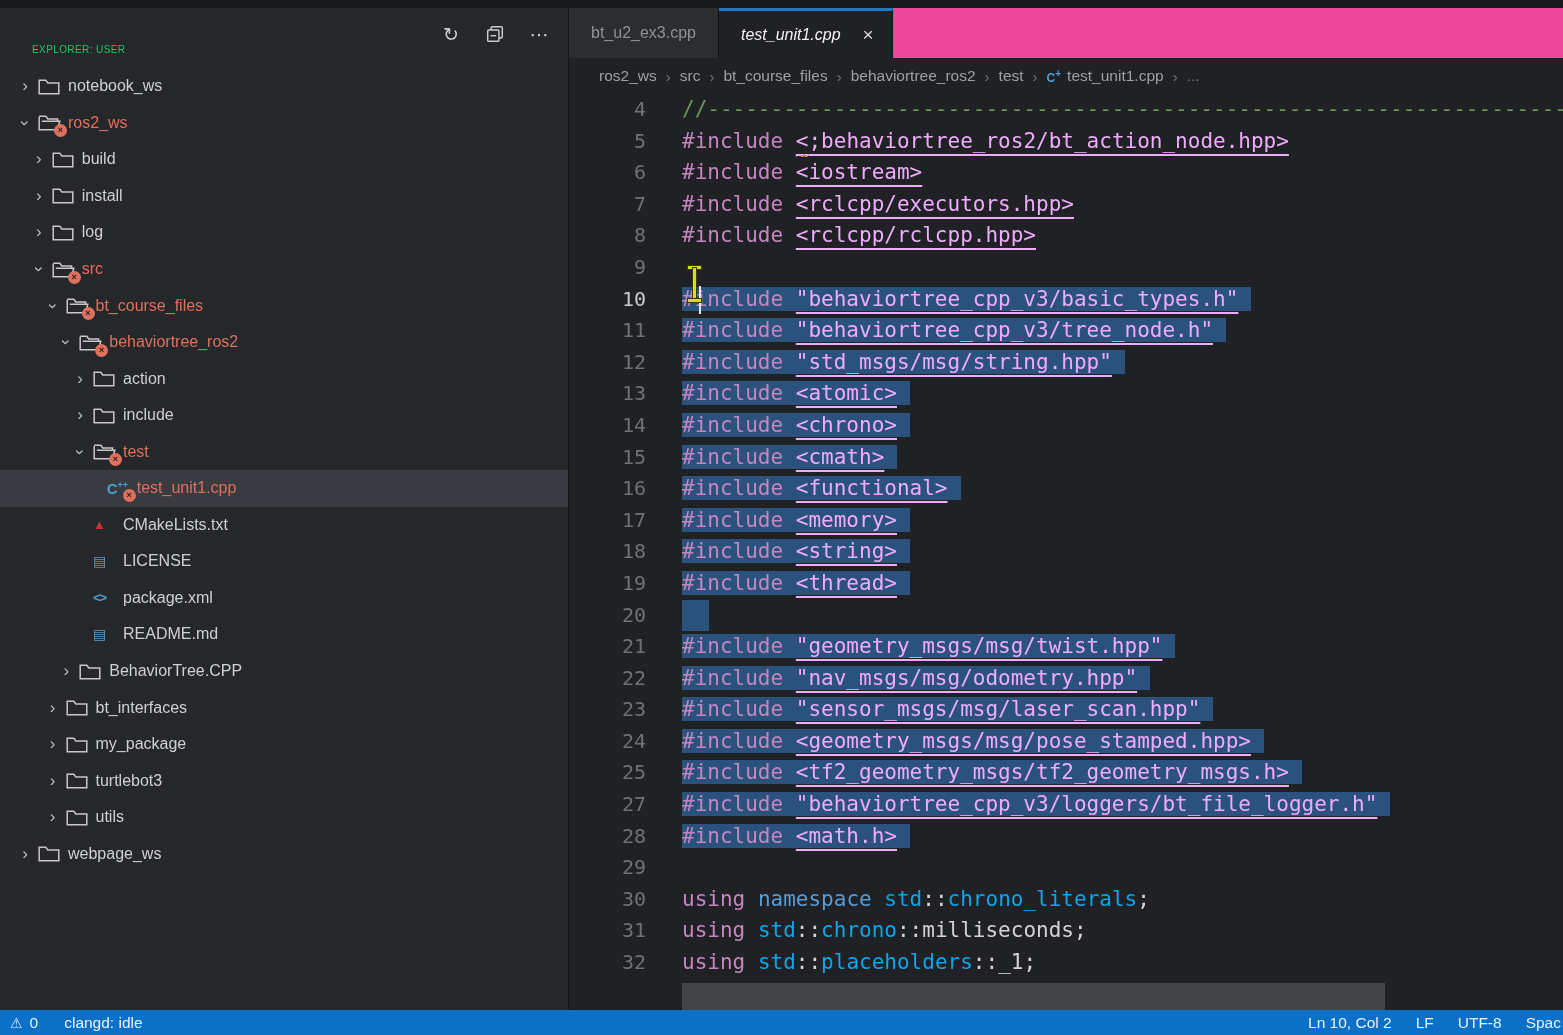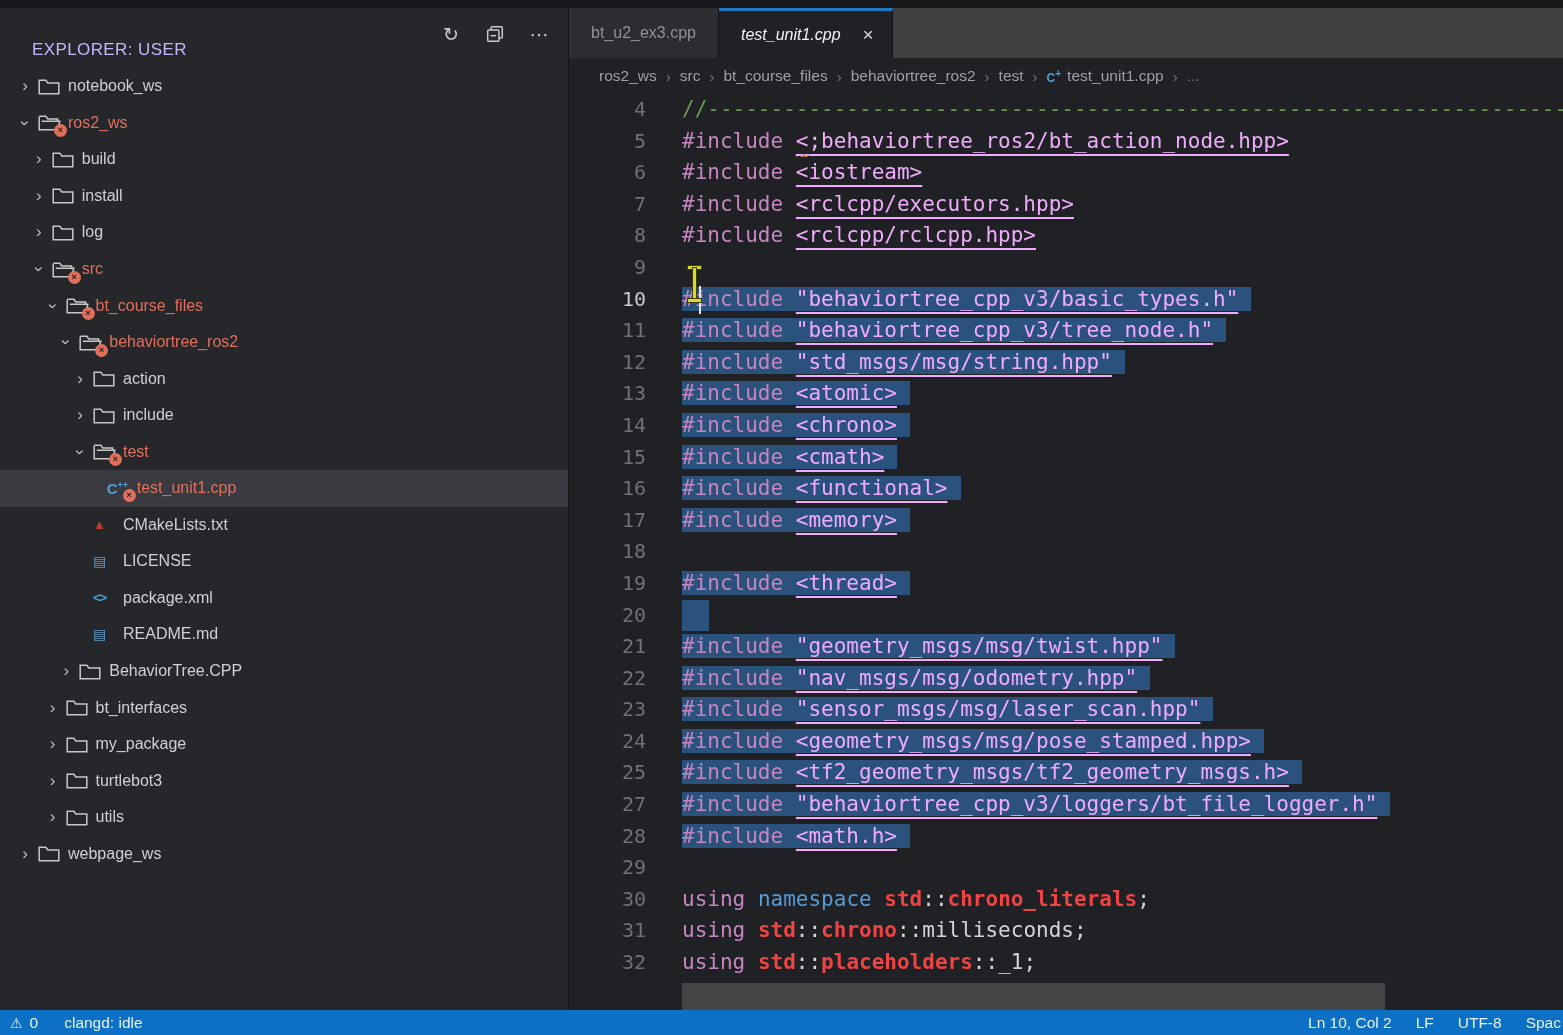--- a/index.html
+++ b/index.html
@@ -4,21 +4,21 @@
 <style>
   html,body{margin:0;padding:0;background:#000;}
   .app{position:relative;width:1563px;height:1035px;overflow:hidden;
        font-family:"Liberation Sans",sans-serif;background:#1f2125;-webkit-font-smoothing:antialiased;}
   
   .topstrip{position:absolute;left:0;top:0;width:1563px;height:8px;background:#17181c;}
   
   .sidebar{position:absolute;left:0;top:8px;width:569px;height:1002px;background:#25272b;
            border-right:1px solid #141519;box-sizing:border-box;overflow:hidden;}
   .sb-header{position:absolute;left:0;top:0;width:100%;height:52px;display:flex;align-items:center;}
-  .sb-title{margin-left:32px;font-size:17px;letter-spacing:.4px;color:#c4b5fd;margin-top:31px;}
+  .sb-title{margin-left:32px;font-size:10px;letter-spacing:.4px;color:#22c55e;margin-top:31px;}
   .sb-actions{position:absolute;right:18px;top:0;height:52px;display:flex;align-items:center;gap:22px;}
   .sb-actbtn{width:22px;height:22px;display:flex;align-items:center;justify-content:center;color:#c9cbce;cursor:pointer;}
   .sb-actbtn .uni{font-size:19px;line-height:1;}
   .tree{position:absolute;left:0;top:60px;width:569px;}
   .trow{position:relative;height:36.55px;display:flex;align-items:center;color:#cfd0d2;font-size:16px;cursor:pointer;}
   .trow.selected{background:#393b41;}
   .chev{width:26px;flex:0 0 26px;text-align:center;font-size:17px;color:#bcbec1;}
   .chev .g{display:inline-block;}
   .chev.expanded .g{transform:rotate(90deg);}
   .fi{width:30px;flex:0 0 30px;position:relative;display:flex;align-items:center;}
@@ -27,21 +27,21 @@
          background:#e0705c;color:#2a2023;font-size:9px;font-weight:bold;line-height:13px;text-align:center;}
   .tlabel{margin-left:0;white-space:nowrap;}
   .trow.error .tlabel{color:#e0705c;}
   .cppi{color:#4f9fd4;font-weight:bold;font-size:15px;font-family:"Liberation Sans",sans-serif;}
   .cppi sup{font-size:9px;}
   .cmakei{color:#c0392b;font-size:13px;}
   .booki{color:#5f99c0;font-size:14px;}
   .xmli{color:#4f9fd4;font-weight:bold;font-size:13px;letter-spacing:-1px;}
   
   .editor{position:absolute;left:569px;top:8px;width:994px;height:1002px;background:#1f2125;overflow:hidden;}
-  .tabbar{position:absolute;left:0;top:0;width:100%;height:50px;background:#404040;display:flex;}
+  .tabbar{position:absolute;left:0;top:0;width:100%;height:50px;background:#ec4899;display:flex;}
   .tab{height:50px;display:flex;align-items:center;padding:0 18px;box-sizing:border-box;
        font-size:16px;color:#8f9194;background:#2b2d31;border-right:1px solid #121316;cursor:pointer;white-space:nowrap;}
   .tab.active{background:#1f2125;color:#f2f2f2;font-style:italic;border-top:3px solid #1e79c4;padding-top:0;}
   .tab.active .tclose{font-style:normal;margin-left:18px;color:#d8d8d8;font-size:19px;}
   .tab .tlab{padding:0 4px;}
   .breadcrumbs{position:absolute;left:0;top:50px;width:100%;height:36px;display:flex;align-items:center;
                padding-left:30px;box-sizing:border-box;font-size:15.5px;color:#9da0a6;white-space:nowrap;}
   .bc-item{cursor:pointer;display:flex;align-items:center;gap:6px;}
   .bc-sep{margin:0 9px;color:#74777c;font-size:15px;}
   .bc-cpp{color:#4f9fd4;font-weight:bold;font-size:12px;}
@@ -52,21 +52,21 @@
   .cl{display:flex;height:31.6px;white-space:pre;}
   .ln{flex:0 0 113px;width:113px;box-sizing:border-box;text-align:right;padding-right:36px;
       color:#6e7277;font-size:20px;user-select:none;}
   .cl.active .ln{color:#c8cacc;}
   .ct{flex:1;overflow:hidden;}
   .selwrap{background:#2a527d;padding-right:13px;}
   .selblock{display:inline-block;width:27px;height:31.6px;background:#2a527d;vertical-align:top;}
   .tk-cm{color:#6a9955;}
   .tk-kw{color:#c586c0;}
   .tk-kw2{color:#569cd6;}
-  .tk-type{color:#ef4444;font-weight:bold;}
+  .tk-type{color:#0ea5e9;}
   .tk-pl{color:#d4d4d4;}
   .tk-str{color:#f0abfc;}
   .u{text-decoration:underline;text-underline-offset:6px;text-decoration-thickness:1.5px;}
   .sq{text-decoration:underline wavy #d88a55 1.5px;text-underline-offset:6px;}
   .hscroll{position:absolute;left:113px;bottom:0;width:703px;height:27px;background:rgba(125,125,125,.38);}
   
   .caret{position:absolute;left:699px;top:286px;width:2px;height:28px;background:#e6e6e6;z-index:5;}
   .ibeam{position:absolute;left:686px;top:264px;width:16px;height:40px;z-index:6;}
   .ibeam .v{position:absolute;left:7px;top:4px;width:3px;height:32px;background:#d9d92a;box-shadow:0 0 0 1px #3a3a10;}
   .ibeam .h1,.ibeam .h2{position:absolute;left:2px;width:13px;height:3px;background:#d9d92a;box-shadow:0 0 0 1px #3a3a10;}
@@ -350,21 +350,21 @@
         <div class="cl"><span class="ln">8</span><span class="ct"><span class="tk-kw">#include </span><span class="tk-str u">&lt;rclcpp/rclcpp.hpp&gt;</span></span></div>
         <div class="cl"><span class="ln">9</span><span class="ct"></span></div>
         <div class="cl active"><span class="ln">10</span><span class="ct"><span class="selwrap"><span class="tk-kw">#include </span><span class="tk-str u">"behaviortree_cpp_v3/basic_types.h"</span></span></span></div>
         <div class="cl"><span class="ln">11</span><span class="ct"><span class="selwrap"><span class="tk-kw">#include </span><span class="tk-str u">"behaviortree_cpp_v3/tree_node.h"</span></span></span></div>
         <div class="cl"><span class="ln">12</span><span class="ct"><span class="selwrap"><span class="tk-kw">#include </span><span class="tk-str u">"std_msgs/msg/string.hpp"</span></span></span></div>
         <div class="cl"><span class="ln">13</span><span class="ct"><span class="selwrap"><span class="tk-kw">#include </span><span class="tk-str u">&lt;atomic&gt;</span></span></span></div>
         <div class="cl"><span class="ln">14</span><span class="ct"><span class="selwrap"><span class="tk-kw">#include </span><span class="tk-str u">&lt;chrono&gt;</span></span></span></div>
         <div class="cl"><span class="ln">15</span><span class="ct"><span class="selwrap"><span class="tk-kw">#include </span><span class="tk-str u">&lt;cmath&gt;</span></span></span></div>
         <div class="cl"><span class="ln">16</span><span class="ct"><span class="selwrap"><span class="tk-kw">#include </span><span class="tk-str u">&lt;functional&gt;</span></span></span></div>
         <div class="cl"><span class="ln">17</span><span class="ct"><span class="selwrap"><span class="tk-kw">#include </span><span class="tk-str u">&lt;memory&gt;</span></span></span></div>
-        <div class="cl"><span class="ln">18</span></div>
+        <div class="cl"><span class="ln">18</span><span class="ct"><span class="selwrap"><span class="tk-kw">#include </span><span class="tk-str u">&lt;string&gt;</span></span></span></div>
         <div class="cl"><span class="ln">19</span><span class="ct"><span class="selwrap"><span class="tk-kw">#include </span><span class="tk-str u">&lt;thread&gt;</span></span></span></div>
         <div class="cl"><span class="ln">20</span><span class="ct"><span class="selblock"></span></span></div>
         <div class="cl"><span class="ln">21</span><span class="ct"><span class="selwrap"><span class="tk-kw">#include </span><span class="tk-str u">"geometry_msgs/msg/twist.hpp"</span></span></span></div>
         <div class="cl"><span class="ln">22</span><span class="ct"><span class="selwrap"><span class="tk-kw">#include </span><span class="tk-str u">"nav_msgs/msg/odometry.hpp"</span></span></span></div>
         <div class="cl"><span class="ln">23</span><span class="ct"><span class="selwrap"><span class="tk-kw">#include </span><span class="tk-str u">"sensor_msgs/msg/laser_scan.hpp"</span></span></span></div>
         <div class="cl"><span class="ln">24</span><span class="ct"><span class="selwrap"><span class="tk-kw">#include </span><span class="tk-str u">&lt;geometry_msgs/msg/pose_stamped.hpp&gt;</span></span></span></div>
         <div class="cl"><span class="ln">25</span><span class="ct"><span class="selwrap"><span class="tk-kw">#include </span><span class="tk-str u">&lt;tf2_geometry_msgs/tf2_geometry_msgs.h&gt;</span></span></span></div>
         <div class="cl"><span class="ln">27</span><span class="ct"><span class="selwrap"><span class="tk-kw">#include </span><span class="tk-str u">"behaviortree_cpp_v3/loggers/bt_file_logger.h"</span></span></span></div>
         <div class="cl"><span class="ln">28</span><span class="ct"><span class="selwrap"><span class="tk-kw">#include </span><span class="tk-str u">&lt;math.h&gt;</span></span></span></div>
         <div class="cl"><span class="ln">29</span><span class="ct"></span></div>

